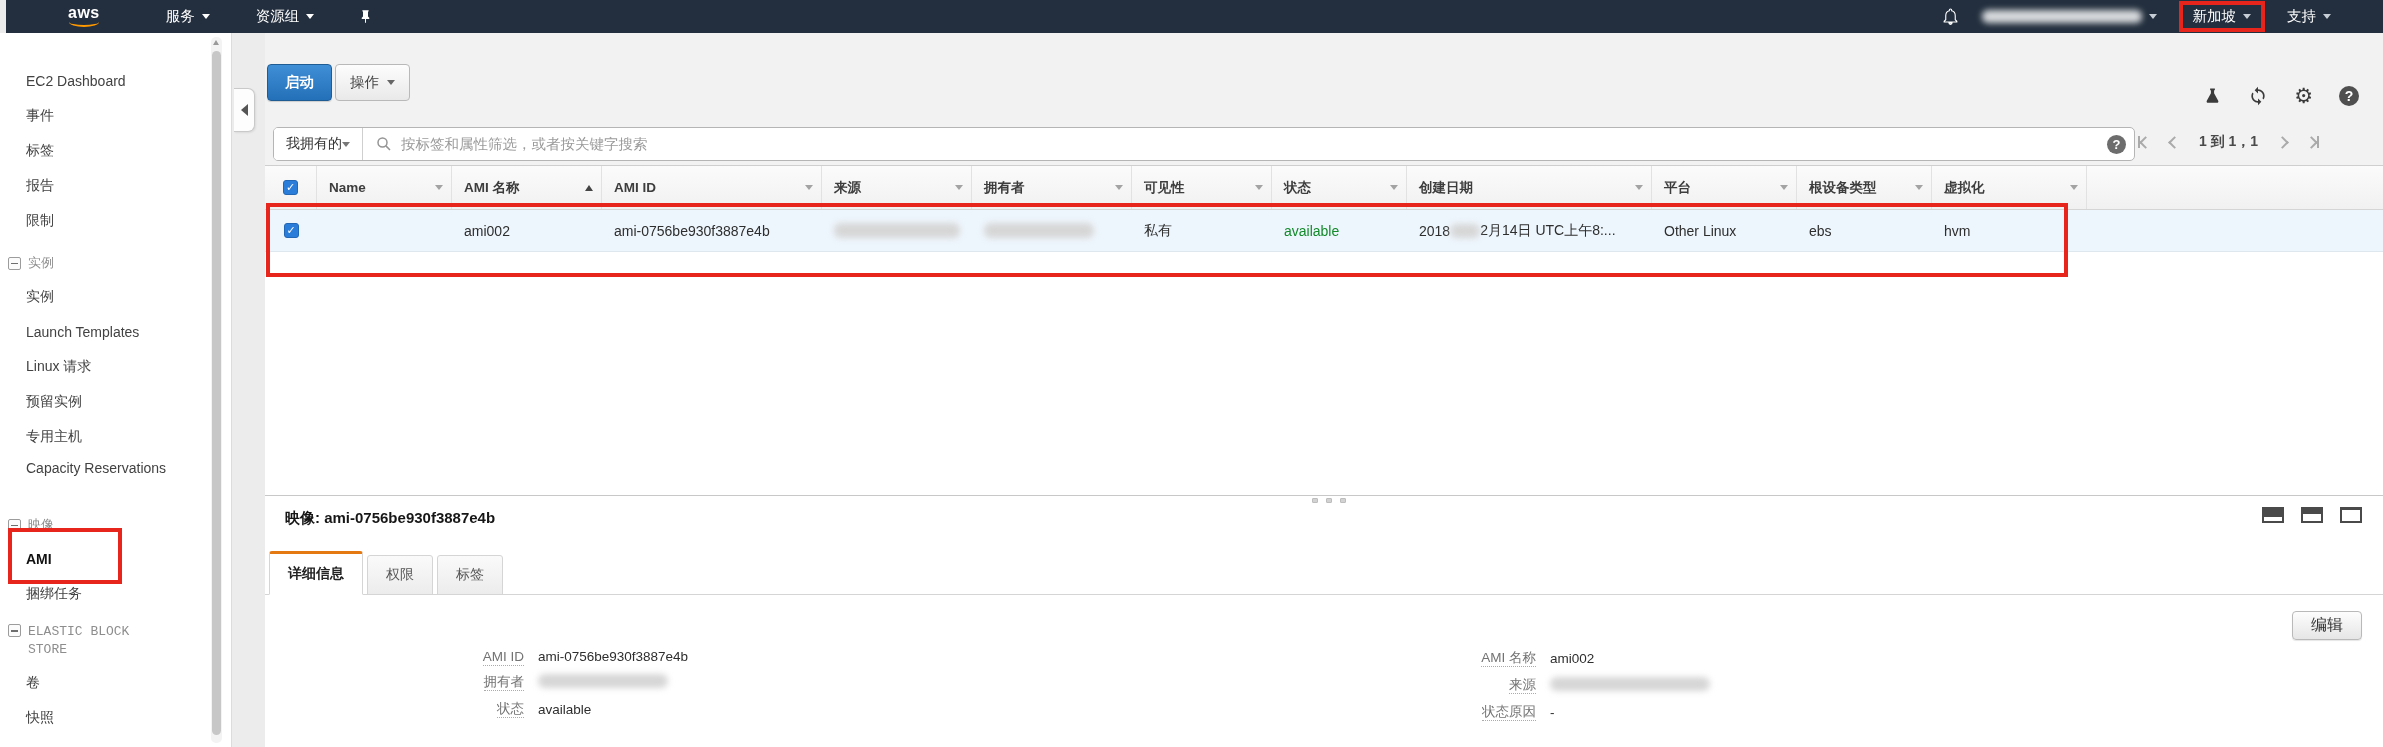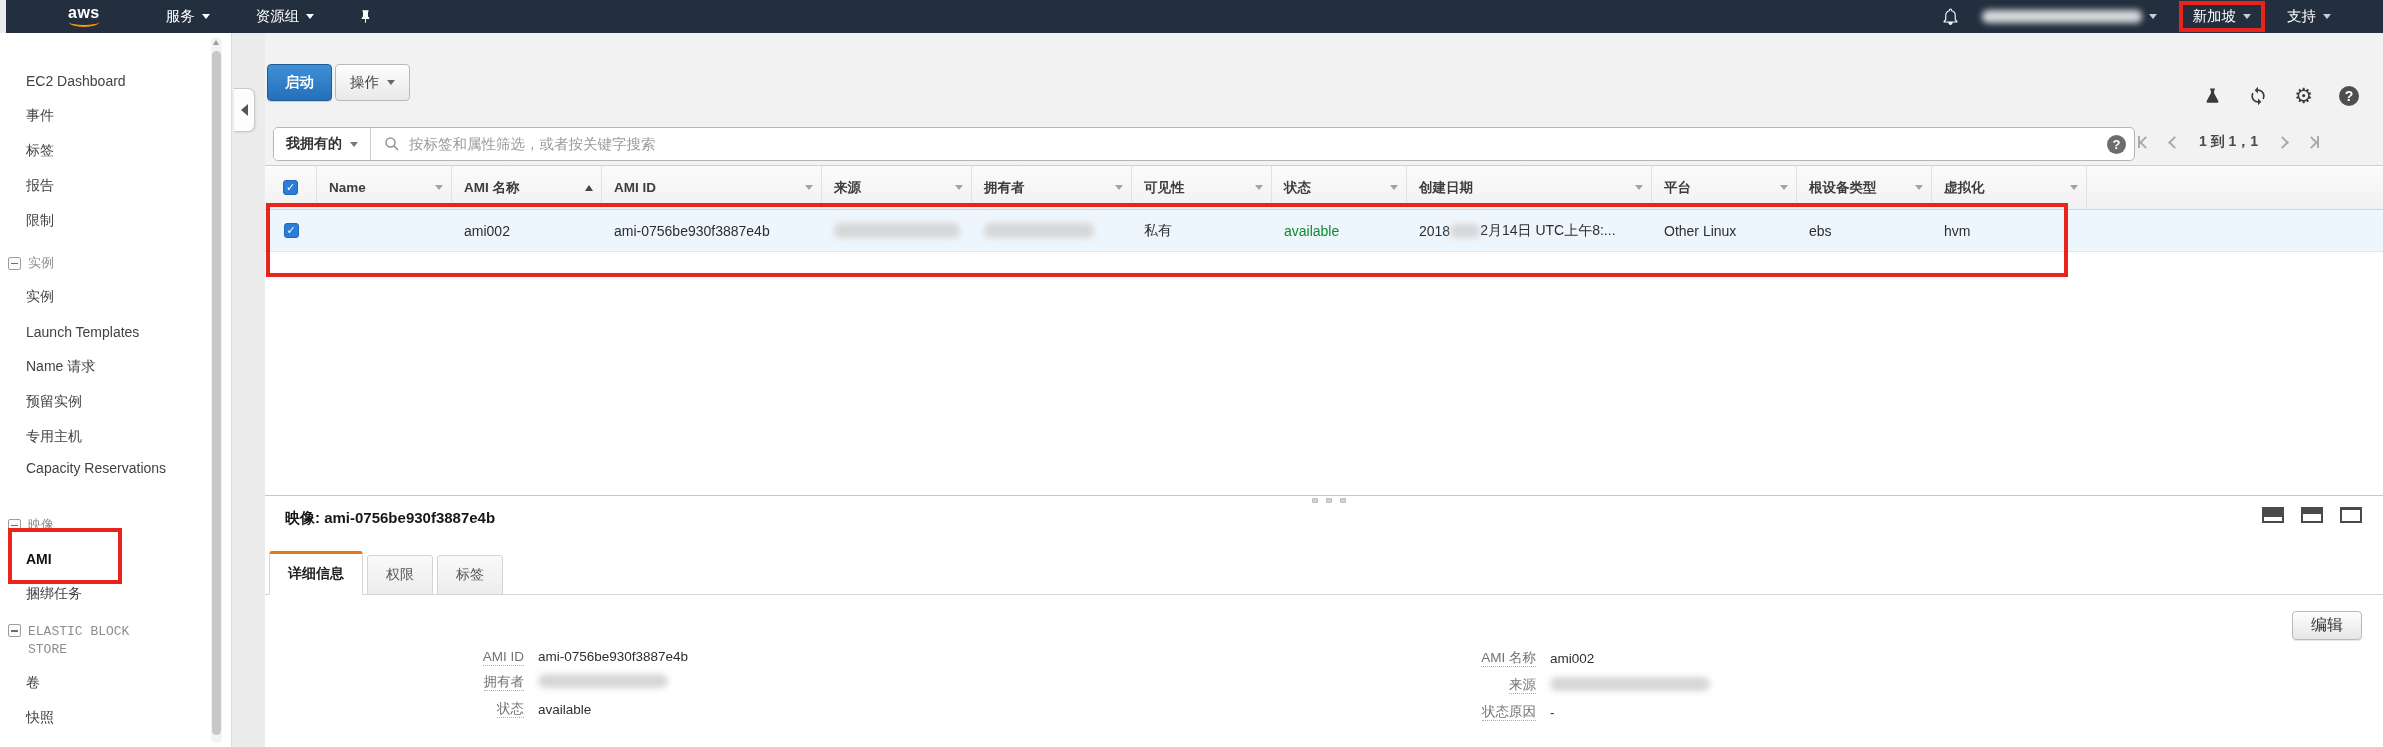--- a/index.html
+++ b/index.html
@@ -48,21 +48,21 @@
   .btn-default { height:37px; padding:0 14px; background:linear-gradient(#fdfdfd,#e9e9e9); border:1px solid #b9b9b9; border-radius:4px; color:#444; font-size:14.5px; display:flex; align-items:center; gap:8px; cursor:pointer; }
   .btn-actions { position:absolute; left:70px; top:31px; }
   .btn-actions .caret { border-top-color:#666; }
   .top-icons { position:absolute; top:53px; right:24px; display:flex; align-items:center; gap:26px; }
   .icon-btn { cursor:pointer; display:flex; align-items:center; justify-content:center; }
   .gear-glyph { font-size:21px; color:#3b3b3b; line-height:20px; }
   .help-circle { width:20px; height:20px; border-radius:50%; background:#4f4f4f; color:#fff; font-weight:bold; font-size:14px; display:flex; align-items:center; justify-content:center; cursor:pointer; }
 
   
   .filter-box { position:absolute; left:8px; top:94px; width:1862px; height:34px; background:#fff; border:1px solid #b5b5b5; border-radius:5px; display:flex; align-items:center; overflow:hidden; }
-  .scope-btn { height:100%; padding:0 12px; display:flex; align-items:center; gap:8px; border-right:1px solid #cfcfcf; font-weight:bold; font-size:14px; color:#333; cursor:pointer; background:#fff; }
+  .scope-btn { height:100%; padding:0 12px; display:flex; align-items:center; gap:0; border-right:1px solid #cfcfcf; font-weight:normal; font-size:14px; color:#333; cursor:pointer; background:#fff; }
   .scope-btn .caret { border-top-color:#777; }
   .search-area { flex:1; display:flex; align-items:center; gap:8px; padding:0 12px; }
   .search-input { flex:1; border:none; outline:none; font-size:14.5px; color:#333; font-family:Liberation Sans, sans-serif; background:transparent; }
   .search-input::placeholder { color:#9a9a9a; }
   .filter-help { width:19px; height:19px; border-radius:50%; background:#6d6d6d; color:#fff; font-weight:bold; font-size:13px; display:flex; align-items:center; justify-content:center; margin-right:8px; cursor:pointer; }
   .pagination { position:absolute; left:1873px; top:100px; display:flex; align-items:center; gap:20px; }
   .pg-label { font-size:14px; font-weight:bold; color:#4a4a4a; }
   .chev { width:9px; height:9px; border-left:2px solid #aaa; border-bottom:2px solid #aaa; display:inline-block; }
   .chev.left { transform:rotate(45deg); }
   .chev.right { transform:rotate(225deg); }
@@ -176,21 +176,21 @@
           <span class="minus-box"></span>
           <span>实例</span>
         </div>
         <div class="sb-item">
             <span>实例</span>
           </div>
         <div class="sb-item">
             <span>Launch Templates</span>
           </div>
         <div class="sb-item">
-            <span>Name 请求</span>
+            <span>Linux 请求</span>
           </div>
         <div class="sb-item">
             <span>预留实例</span>
           </div>
         <div class="sb-item">
             <span>专用主机</span>
           </div>
         <div class="sb-item two-line">
             <span>Capacity Reservations</span>
           </div>

